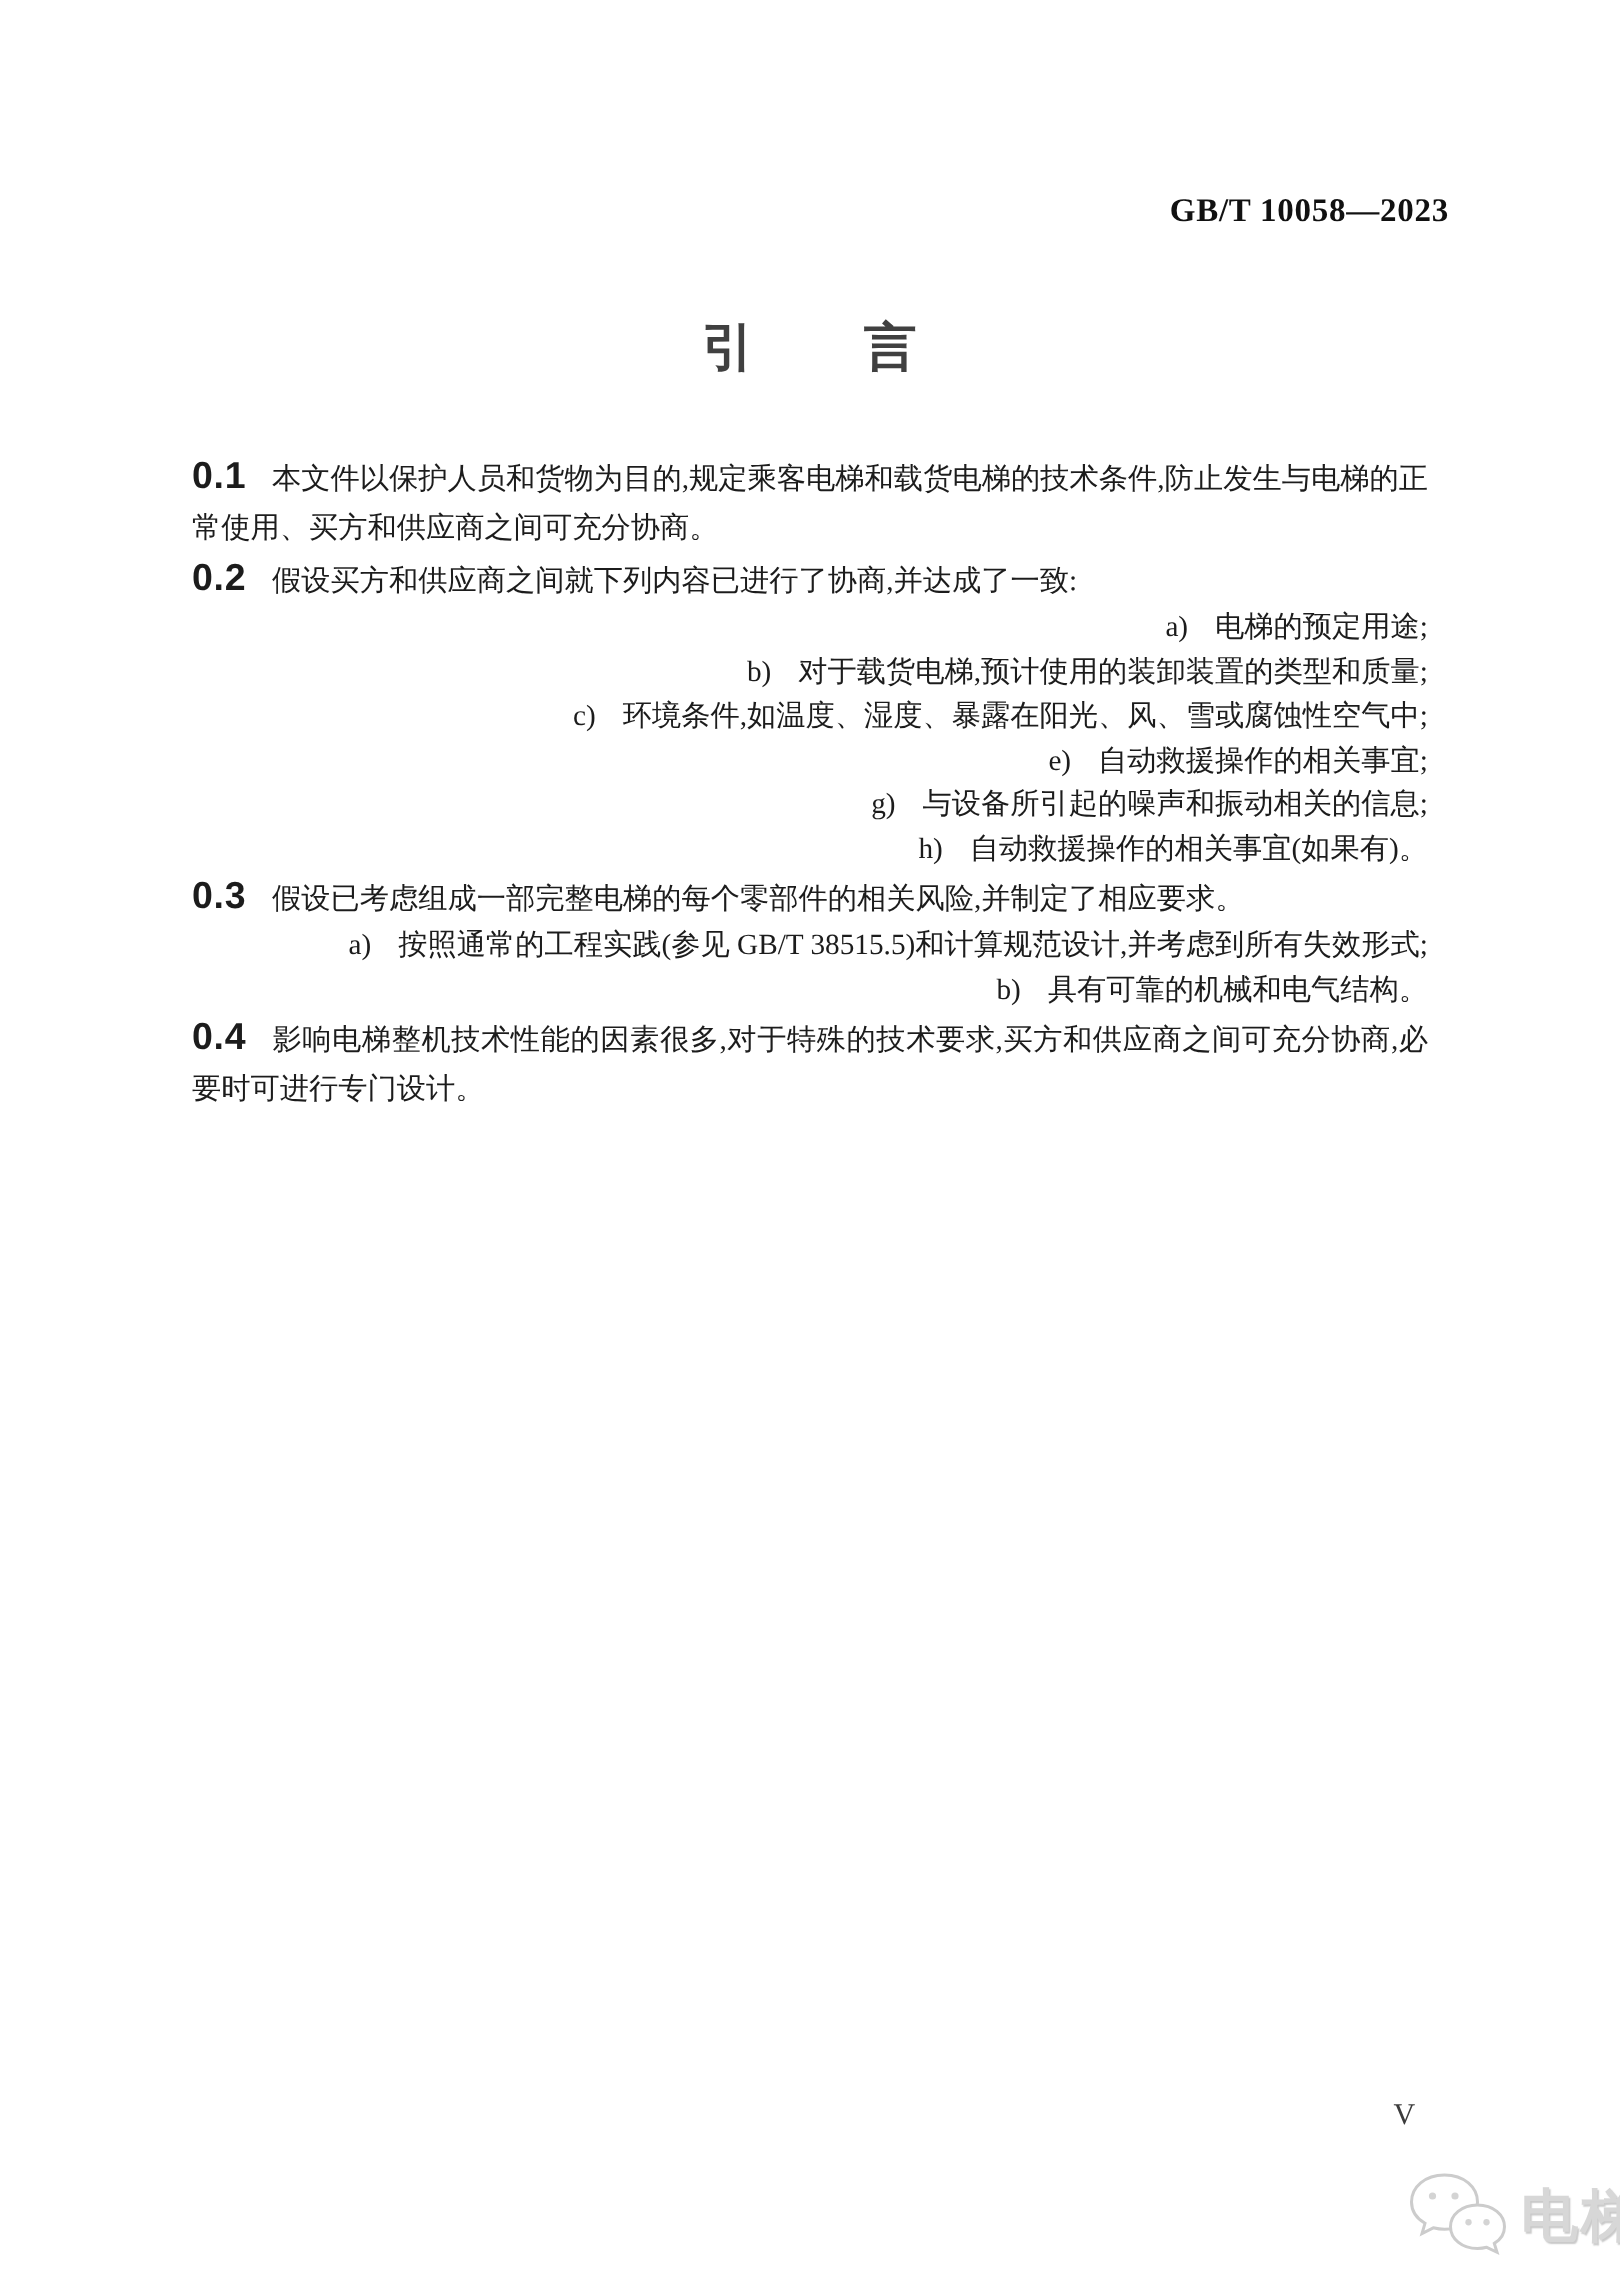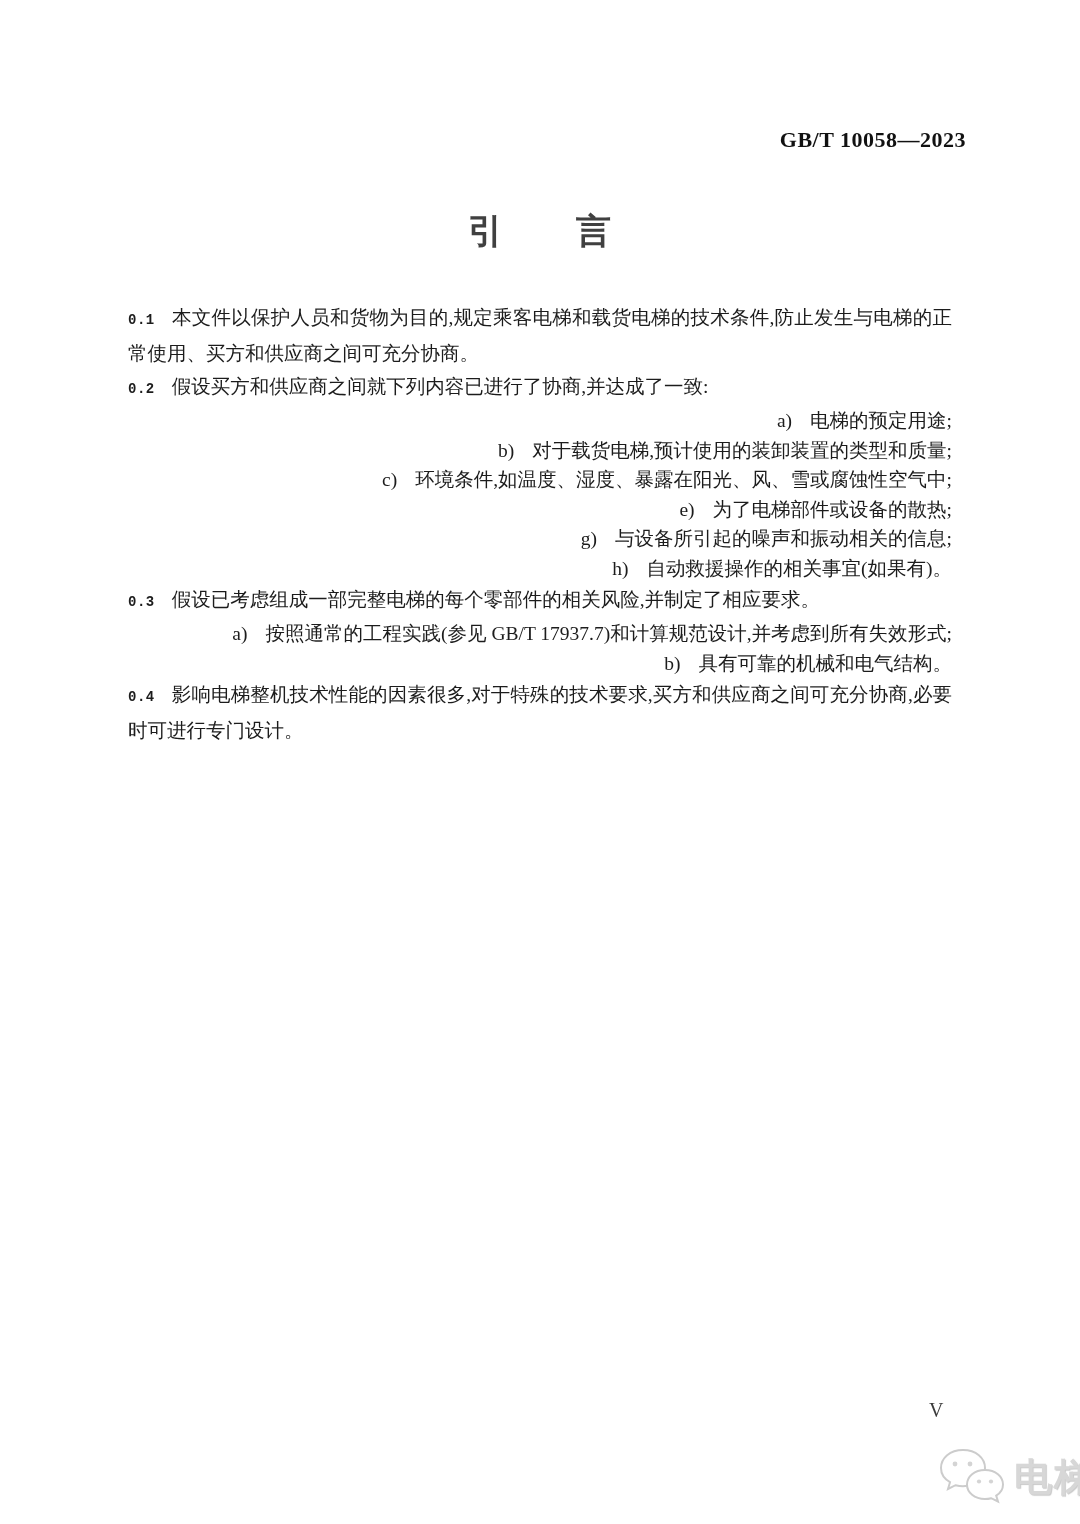--- a/index.html
+++ b/index.html
@@ -45,22 +45,22 @@
     font-size: 19.5px;
     line-height: 33px;
   }
   .para {
     margin: 0;
     text-align: justify;
     text-justify: inter-ideograph;
   }
   .para .clause-num {
     font-weight: bold;
-    font-family: Liberation Mono, monospace;
-    font-size: 14px;
+    font-family: Liberation Sans, sans-serif;
+    font-size: 25px;
     margin-right: 17px;
     letter-spacing: 0.5px;
   }
   .item-list {
     margin: 0;
     padding: 0;
     list-style: none;
     text-align: right;
   }
   .item {
@@ -114,29 +114,29 @@
   <div class="content">
 
     <p class="para"><span class="clause-num">0.1</span><span>本文件以保护人员和货物为目的,规定乘客电梯和载货电梯的技术条件,防止发生与电梯的正常使用、买方和供应商之间可充分协商。</span></p>
 
     <p class="para"><span class="clause-num">0.2</span><span>假设买方和供应商之间就下列内容已进行了协商,并达成了一致:</span></p>
 
     <ul class="item-list">
       <li class="item"><span class="item-label">a)</span><span>电梯的预定用途;</span></li>
       <li class="item"><span class="item-label">b)</span><span>对于载货电梯,预计使用的装卸装置的类型和质量;</span></li>
       <li class="item"><span class="item-label">c)</span><span>环境条件,如温度、湿度、暴露在阳光、风、雪或腐蚀性空气中;</span></li>
-      <li class="item"><span class="item-label">e)</span><span>为了电梯部件或设备的散热;</span></li>
+      <li class="item"><span class="item-label">e)</span><span>自动救援操作的相关事宜;</span></li>
       <li class="item"><span class="item-label">g)</span><span>与设备所引起的噪声和振动相关的信息;</span></li>
       <li class="item"><span class="item-label">h)</span><span>自动救援操作的相关事宜(如果有)。</span></li>
     </ul>
 
     <p class="para"><span class="clause-num">0.3</span><span>假设已考虑组成一部完整电梯的每个零部件的相关风险,并制定了相应要求。</span></p>
 
     <ul class="item-list">
-      <li class="item"><span class="item-label">a)</span><span>按照通常的工程实践(参见 GB/T 17937.7)和计算规范设计,并考虑到所有失效形式;</span></li>
+      <li class="item"><span class="item-label">a)</span><span>按照通常的工程实践(参见 GB/T 38515.5)和计算规范设计,并考虑到所有失效形式;</span></li>
       <li class="item"><span class="item-label">b)</span><span>具有可靠的机械和电气结构。</span></li>
     </ul>
 
     <p class="para"><span class="clause-num">0.4</span><span>影响电梯整机技术性能的因素很多,对于特殊的技术要求,买方和供应商之间可充分协商,必要时可进行专门设计。</span></p>
 
   </div>
 
   <div class="page-num">V</div>
 
   <div class="watermark">

